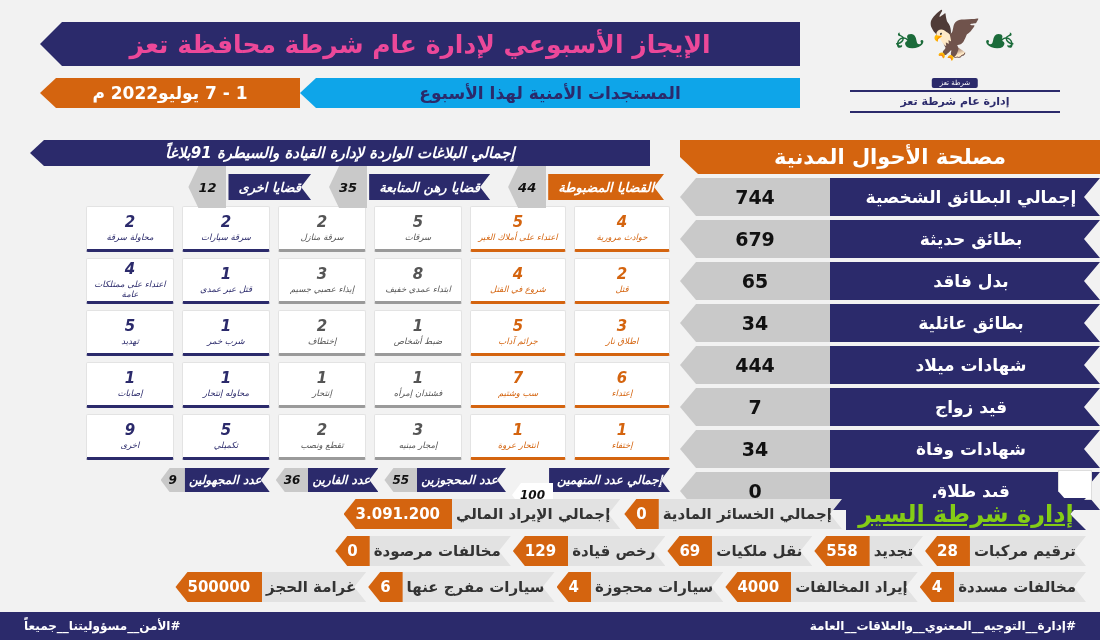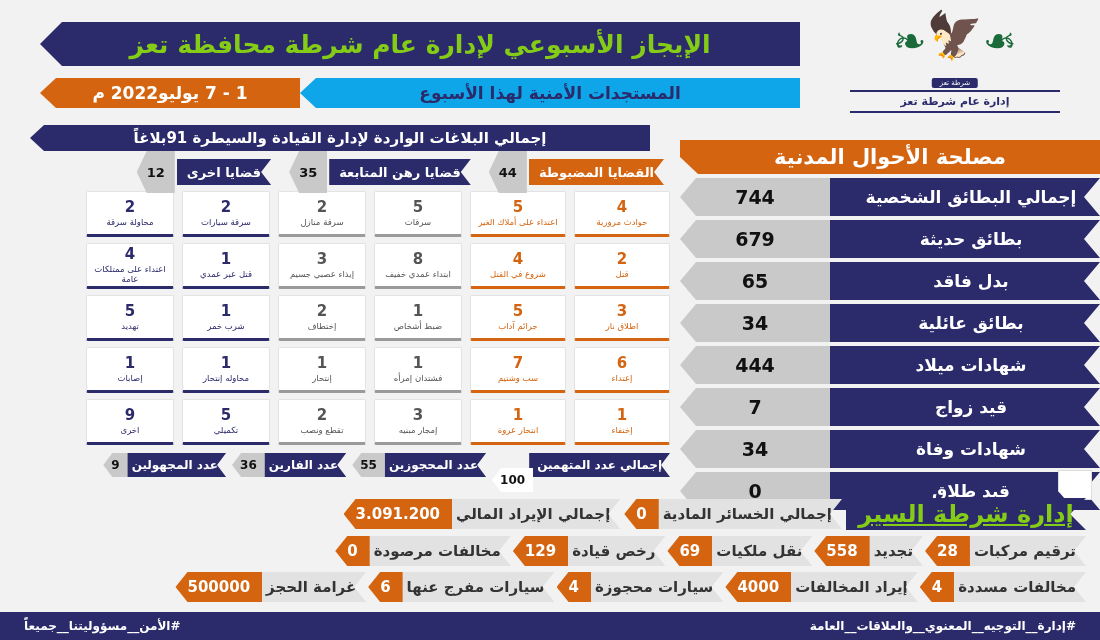--- a/index.html
+++ b/index.html
@@ -31,21 +31,21 @@
     background:#2b2a6b; color:#fff; font-size:7px; padding:1px 8px;
     border-radius:2px; white-space:nowrap;
   }
   #logo-caption {
     margin-top:6px; border-top:2px solid #2b2a6b; border-bottom:2px solid #2b2a6b;
     padding:3px 0; font-size:11px; font-weight:bold; color:#2b2a6b;
   }
   .ttl-row { position:absolute; }
   #title-main {
     top:22px; right:300px; width:760px; height:44px;
-    background:#2b2a6b; color:#84cc16; font-size:25px; font-weight:bold;
+    background:#2b2a6b; color:#ec4899; font-size:25px; font-weight:bold;
     display:flex; align-items:center; justify-content:center;
     clip-path: polygon(22px 0, 100% 0, 100% 100%, 22px 100%, 0 50%);
   }
   #title-sub {
     top:78px; right:300px; width:500px; height:30px;
     background:#0ea5e9; color:#2b2a6b; font-size:17px; font-weight:bold;
     display:flex; align-items:center; justify-content:center;
     clip-path: polygon(16px 0, 100% 0, 100% 100%, 16px 100%, 0 50%);
   }
   #title-date {
@@ -71,21 +71,21 @@
     clip-path: polygon(0 0, 100% 0, calc(100% - 16px) 50%, 100% 100%, 0 100%);
     padding-left:18px;
   }
   .civil-val {
     width:150px; background:#c9c9c9; color:#111; font-size:19px; font-weight:bold;
     display:flex; align-items:center; justify-content:center;
     clip-path: polygon(16px 0, 100% 0, 100% 100%, 16px 100%, 0 50%);
     margin-right:-6px;
   }
   
-  #reports { position:absolute; top:125px; left:10px; width:660px; }
+  #reports { position:absolute; top:140px; left:10px; width:660px;font-style:italic; }
   #reports-title {
     width:620px; height:26px; margin-right:20px; background:#2b2a6b; color:#fff;
     font-size:15px; font-weight:bold;
     display:flex; align-items:center; justify-content:center;
     clip-path: polygon(14px 0, 100% 0, 100% 100%, 14px 100%, 0 50%);
     position:relative; right:0;
   }
   #cat-head { display:flex; gap:6px; margin-top:8px; direction:rtl; }
   .cat-head-item {
     height:26px; display:flex; align-items:center; justify-content:center;

